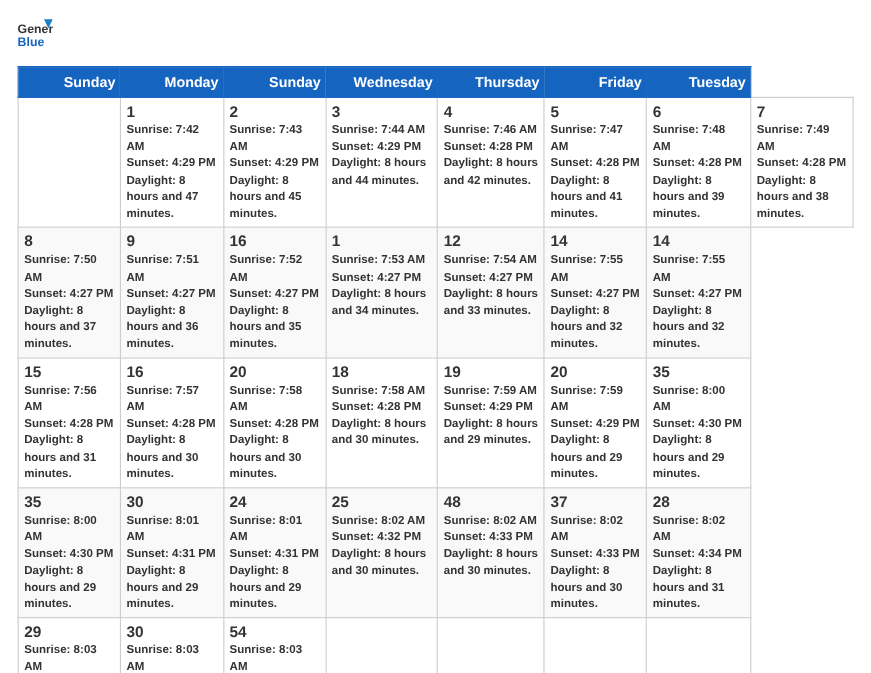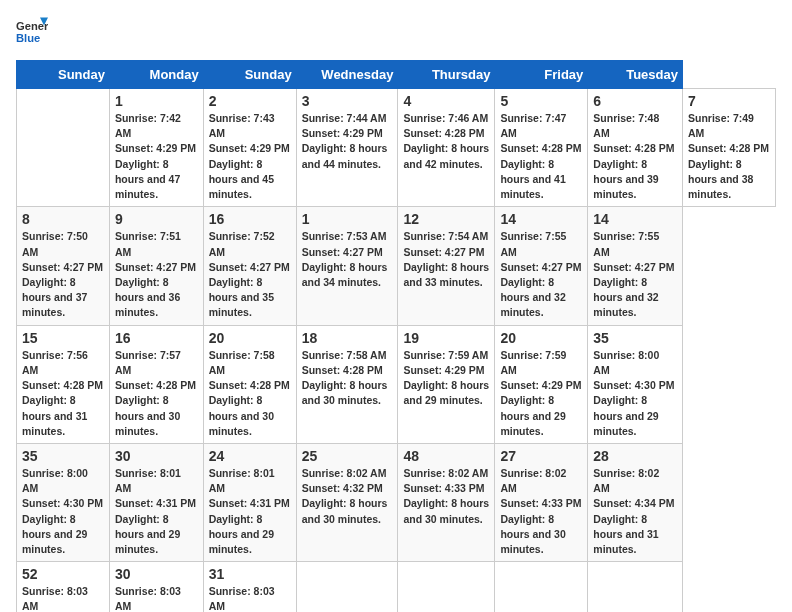--- a/index.html
+++ b/index.html
@@ -220,39 +220,39 @@
         </td>
         <td>
           <span class="day-num">25</span>
           <div class="day-detail">Sunrise: 8:02 AM<br>Sunset: 4:32 PM<br>Daylight: 8 hours and 30 minutes.</div>
         </td>
         <td>
           <span class="day-num">48</span>
           <div class="day-detail">Sunrise: 8:02 AM<br>Sunset: 4:33 PM<br>Daylight: 8 hours and 30 minutes.</div>
         </td>
         <td>
-          <span class="day-num">27</span>
+          <span class="day-num">37</span>
           <div class="day-detail">Sunrise: 8:02 AM<br>Sunset: 4:33 PM<br>Daylight: 8 hours and 30 minutes.</div>
         </td>
         <td>
           <span class="day-num">28</span>
           <div class="day-detail">Sunrise: 8:02 AM<br>Sunset: 4:34 PM<br>Daylight: 8 hours and 31 minutes.</div>
         </td>
       </tr>
       <tr>
         <td>
-          <span class="day-num">52</span>
+          <span class="day-num">29</span>
           <div class="day-detail">Sunrise: 8:03 AM<br>Sunset: 4:35 PM<br>Daylight: 8 hours and 32 minutes.</div>
         </td>
         <td>
           <span class="day-num">30</span>
           <div class="day-detail">Sunrise: 8:03 AM<br>Sunset: 4:36 PM<br>Daylight: 8 hours and 32 minutes.</div>
         </td>
         <td>
-          <span class="day-num">31</span>
+          <span class="day-num">54</span>
           <div class="day-detail">Sunrise: 8:03 AM<br>Sunset: 4:37 PM<br>Daylight: 8 hours and 33 minutes.</div>
         </td>
         <td class="empty-cell"></td>
         <td class="empty-cell"></td>
         <td class="empty-cell"></td>
         <td class="empty-cell"></td>
       </tr>
     </tbody>
 </table>
 

